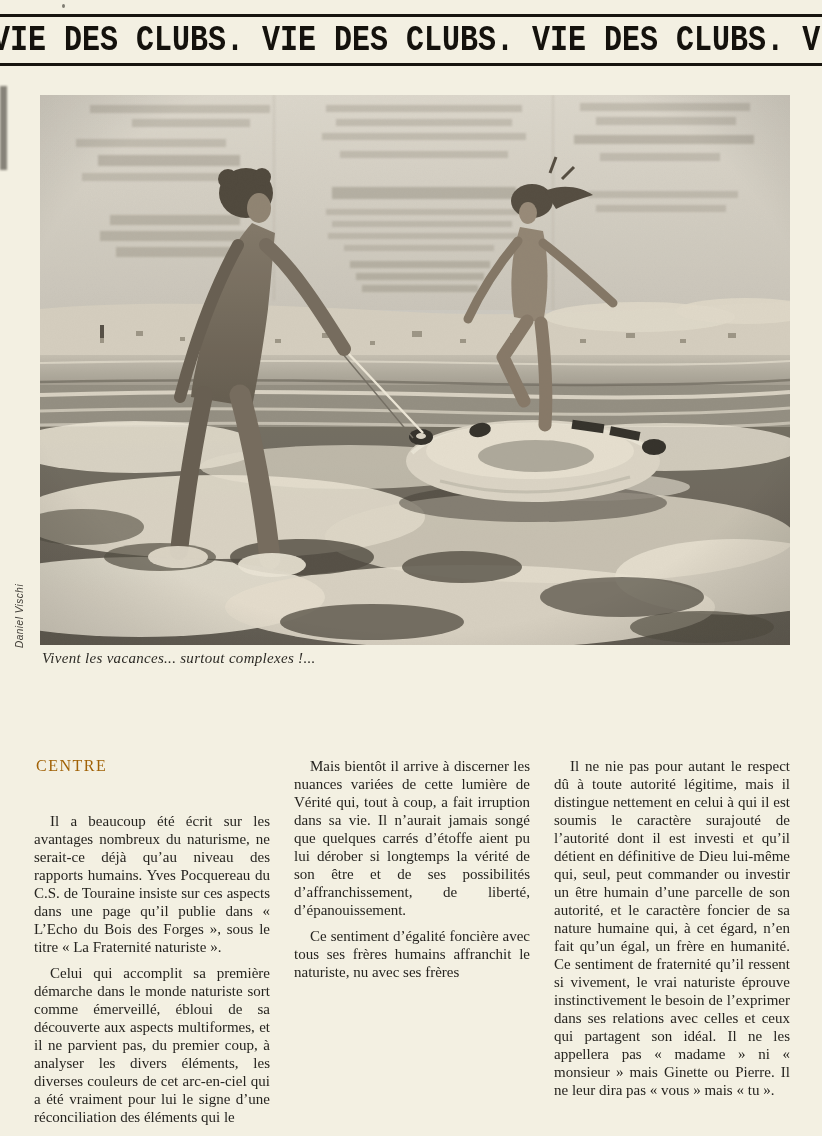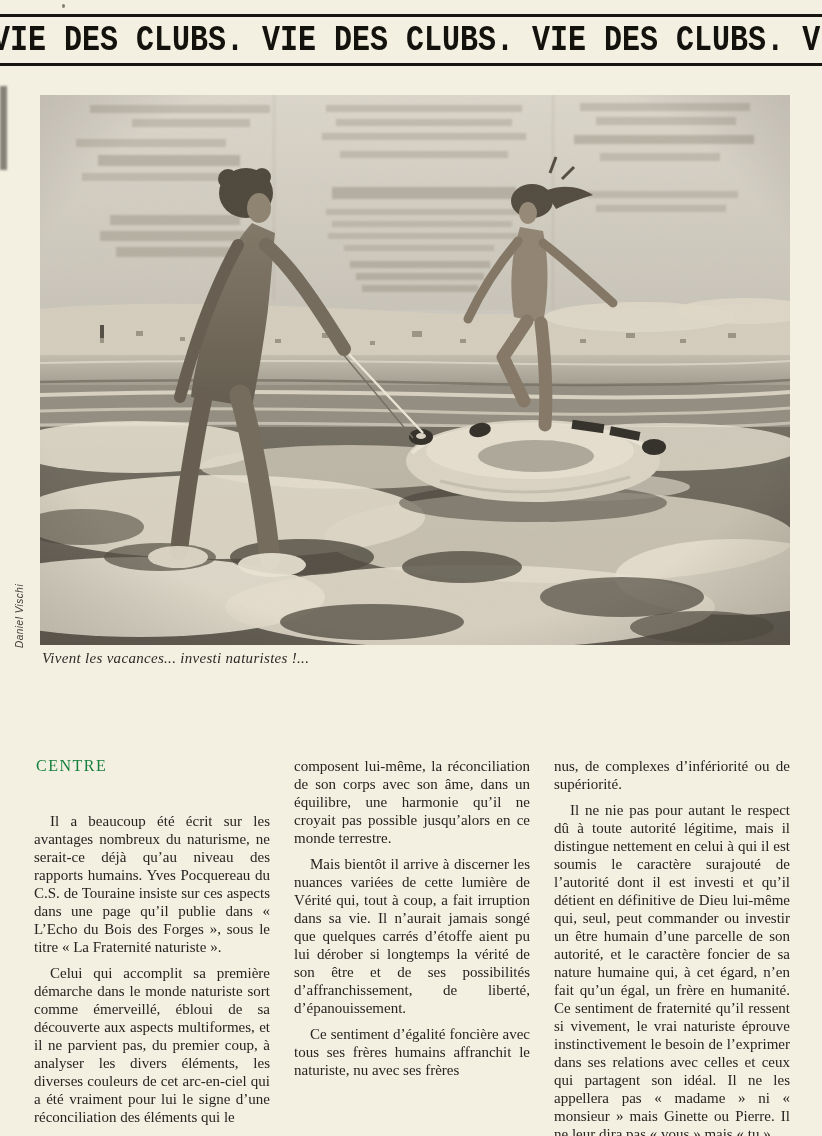--- a/index.html
+++ b/index.html
@@ -53,21 +53,21 @@
   .columns{
     position:absolute;left:34px;top:757px;width:756px;
     display:flex;gap:24px;
   }
   .col{width:236px;font-size:15px;line-height:18px;}
   .col p{margin:0 0 8px 0;text-align:justify;}
   .col p.ind{text-indent:16px;}
   .col p.lead{font-weight:400;}
   .section-heading{
     font-size:16px;font-weight:400;letter-spacing:1.5px;
-    margin:0 0 37px 2px;color:#15803d;
+    margin:0 0 37px 2px;color:#a16207;
   }
   .page-number{
     position:absolute;left:34px;top:1162px;
     font-family:Liberation Serif, serif;
     font-weight:700;font-size:16px;color:#23211c;letter-spacing:.5px;
   }
 </style>
 </head>
 <body>
 
@@ -246,34 +246,32 @@
       </g>
 
       <rect x="0" y="0" width="750" height="550" fill="#cdc4a9" opacity=".08"></rect>
       <rect x="0" y="0" width="750" height="550" fill="url(#vig)"></rect>
       <rect x="0" y="0" width="750" height="550" filter="url(#grain)" opacity=".07"></rect>
     </svg>
   </div>
 
   <div class="photo-credit">Daniel Vischi</div>
 
-  <div class="photo-caption">Vivent les vacances... investi naturistes !...</div>
+  <div class="photo-caption">Vivent les vacances... surtout complexes !...</div>
 
   <div class="columns">
     <div class="col">
       <h2 class="section-heading">CENTRE</h2>
       <p class="lead ind">Il a beaucoup été écrit sur les avantages nombreux du naturisme, ne serait-ce déjà qu’au niveau des rapports humains. Yves Pocquereau du C.S. de Touraine insiste sur ces aspects dans une page qu’il publie dans « L’Echo du Bois des Forges », sous le titre « La Fraternité naturiste ».</p>
       <p class="ind">Celui qui accomplit sa première démarche dans le monde naturiste sort comme émerveillé, ébloui de sa découverte aux aspects multiformes, et il ne parvient pas, du premier coup, à analyser les divers éléments, les diverses couleurs de cet arc-en-ciel qui a été vraiment pour lui le signe d’une réconciliation des éléments qui le</p>
     </div>
     <div class="col">
-      <p>composent lui-même, la réconciliation de son corps avec son âme, dans un équilibre, une harmonie qu’il ne croyait pas possible jusqu’alors en ce monde terrestre.</p>
       <p class="ind">Mais bientôt il arrive à discerner les nuances variées de cette lumière de Vérité qui, tout à coup, a fait irruption dans sa vie. Il n’aurait jamais songé que quelques carrés d’étoffe aient pu lui dérober si longtemps la vérité de son être et de ses possibilités d’affranchissement, de liberté, d’épanouissement.</p>
       <p class="ind">Ce sentiment d’égalité foncière avec tous ses frères humains affranchit le naturiste, nu avec ses frères</p>
     </div>
     <div class="col">
-      <p>nus, de complexes d’infériorité ou de supériorité.</p>
       <p class="ind">Il ne nie pas pour autant le respect dû à toute autorité légitime, mais il distingue nettement en celui à qui il est soumis le caractère surajouté de l’autorité dont il est investi et qu’il détient en définitive de Dieu lui-même qui, seul, peut commander ou investir un être humain d’une parcelle de son autorité, et le caractère foncier de sa nature humaine qui, à cet égard, n’en fait qu’un égal, un frère en humanité. Ce sentiment de fraternité qu’il ressent si vivement, le vrai naturiste éprouve instinctivement le besoin de l’exprimer dans ses relations avec celles et ceux qui partagent son idéal. Il ne les appellera pas « madame » ni « monsieur » mais Ginette ou Pierre. Il ne leur dira pas « vous » mais « tu ».</p>
     </div>
   </div>
 
   <div class="page-number">26</div>
 
 </div>
 
 </body></html>

